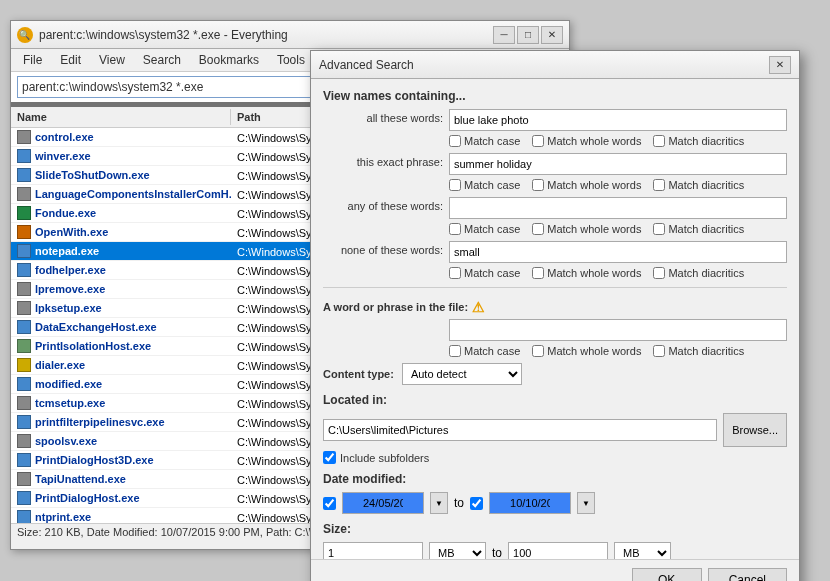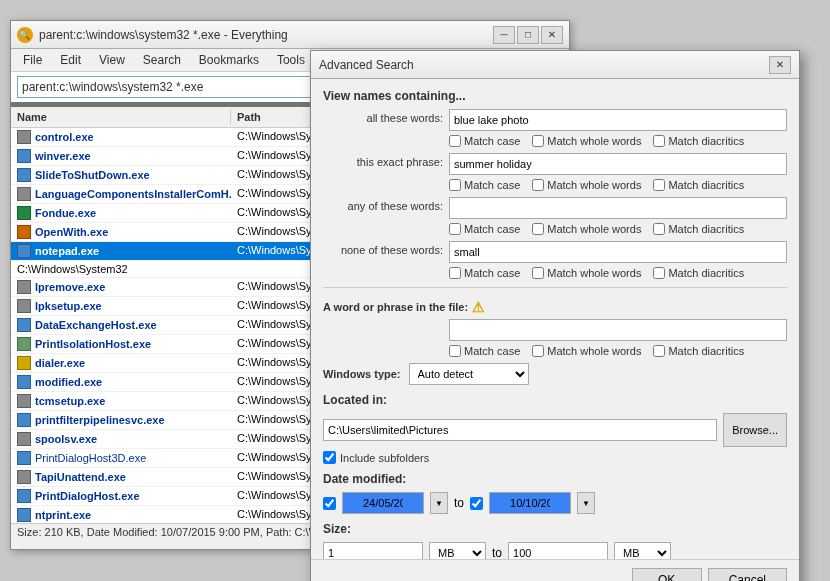--- a/index.html
+++ b/index.html
@@ -123,21 +123,21 @@
       color: #333;
       border-right: 1px solid #ccc;
       cursor: pointer;
     }
 
     .col-name { width: 220px; }
     .col-path { flex: 1; }
 
     .file-row {
       display: flex;
-      align-items: flex-start;
+      align-items: flex-end;
       padding: 1px 0;
       border-bottom: 1px solid #f0f0f0;
       cursor: pointer;
     }
     .file-row.selected { background: #0078d7; color: white; }
 
     .file-cell {
       padding: 1px 6px;
       font-size: 11px;
       overflow: hidden;
@@ -485,20 +485,24 @@
           <div class="file-cell path">C:\Windows\System32</div>
         </div>
         <div class="file-row selected">
           <div class="file-cell name">
             <div style="width: 14px; height: 14px; flex-shrink: 0; border: 1px solid rgba(0, 0, 0, 0.3); background: rgb(68, 136, 204);"></div>
             <span style="font-weight: bold;">notepad.exe</span>
           </div>
           <div class="file-cell path">C:\Windows\System32</div>
         </div>
         <div class="file-row">
+          <div class="file-cell name">
+            <div style="width: 14px; height: 14px; flex-shrink: 0; border: 1px solid rgba(0, 0, 0, 0.3); background: rgb(68, 136, 204);"></div>
+            <span style="font-weight: bold; color: rgb(0, 51, 153);">fodhelper.exe</span>
+          </div>
           <div class="file-cell path">C:\Windows\System32</div>
         </div>
         <div class="file-row">
           <div class="file-cell name">
             <div style="width: 14px; height: 14px; flex-shrink: 0; border: 1px solid rgba(0, 0, 0, 0.3); background: rgb(136, 136, 136);"></div>
             <span style="font-weight: bold; color: rgb(0, 51, 153);">lpremove.exe</span>
           </div>
           <div class="file-cell path">C:\Windows\System32</div>
         </div>
         <div class="file-row">
@@ -553,21 +557,21 @@
         <div class="file-row">
           <div class="file-cell name">
             <div style="width: 14px; height: 14px; flex-shrink: 0; border: 1px solid rgba(0, 0, 0, 0.3); background: rgb(136, 136, 136);"></div>
             <span style="font-weight: bold; color: rgb(0, 51, 153);">spoolsv.exe</span>
           </div>
           <div class="file-cell path">C:\Windows\System32</div>
         </div>
         <div class="file-row">
           <div class="file-cell name">
             <div style="width: 14px; height: 14px; flex-shrink: 0; border: 1px solid rgba(0, 0, 0, 0.3); background: rgb(68, 136, 204);"></div>
-            <span style="font-weight: normal; color: rgb(0, 51, 153);">PrintDialogHost3D.exe</span>
+            <span style="font-weight: bold; color: rgb(0, 51, 153);">PrintDialogHost3D.exe</span>
           </div>
           <div class="file-cell path">C:\Windows\System32</div>
         </div>
         <div class="file-row">
           <div class="file-cell name">
             <div style="width: 14px; height: 14px; flex-shrink: 0; border: 1px solid rgba(0, 0, 0, 0.3); background: rgb(136, 136, 136);"></div>
             <span style="font-weight: bold; color: rgb(0, 51, 153);">TapiUnattend.exe</span>
           </div>
           <div class="file-cell path">C:\Windows\System32</div>
         </div>
@@ -702,21 +706,21 @@
           <input type="checkbox" style="">
           <span>Match whole words</span>
         </label>
       <label class="checkbox-item">
           <input type="checkbox" style="">
           <span>Match diacritics</span>
         </label>
     </div>
 
     <div class="content-type-row">
-      <span class="content-type-label">Windows type:</span>
+      <span class="content-type-label">Content type:</span>
       <select class="select-box">
         <option>Auto detect</option>
         <option>Text</option>
         <option>Binary</option>
       </select>
     </div>
 
     <div class="located-section">
       <div class="section-title">Located in:</div>
       <div class="located-row">

